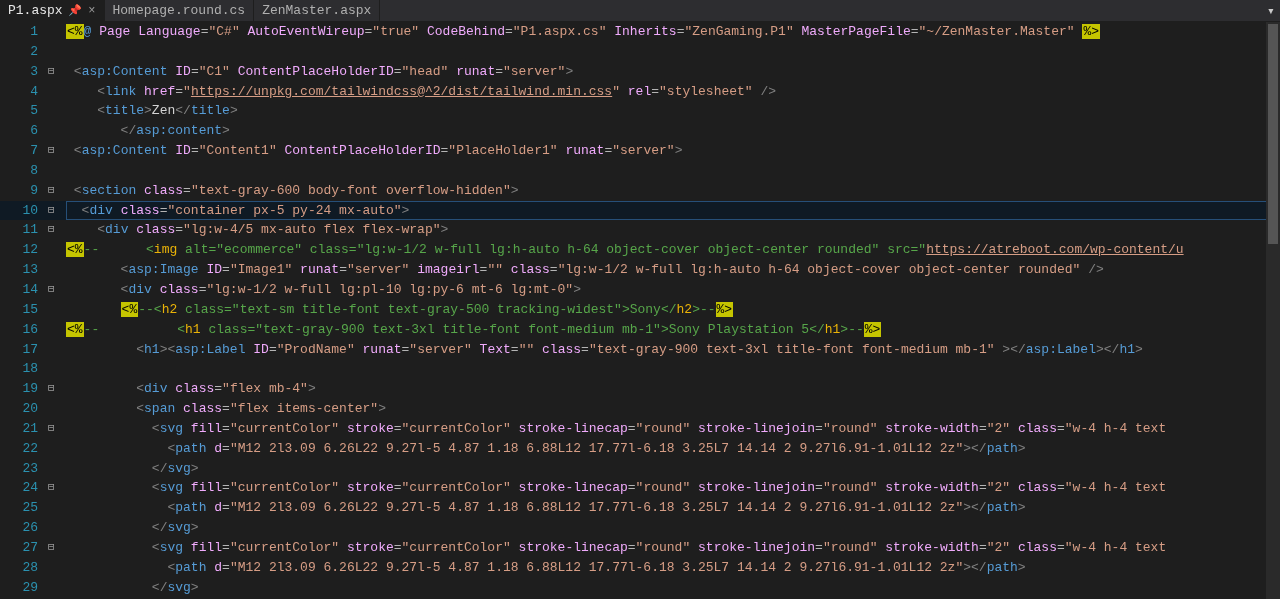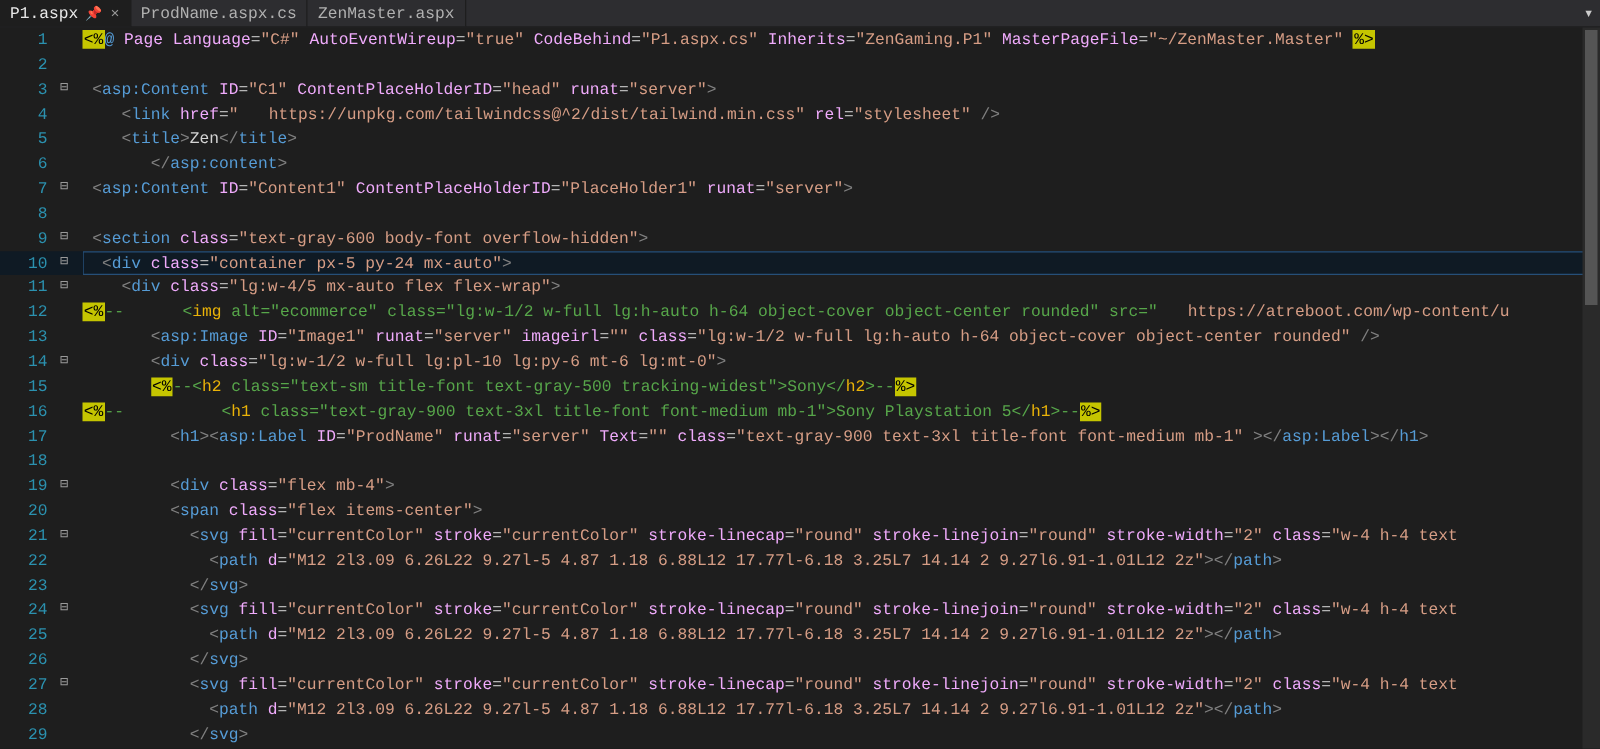--- a/index.html
+++ b/index.html
@@ -63,21 +63,21 @@
 .line.current { background:#0f1a24; }
 .line.current .txt { box-shadow:inset 0 0 0 1px #264f78; }
 
 
 .attrname { color:#f0abfc; }
 .attrval  { color:#d69d85; }
 .elem     { color:#569cd6; }
 .gray     { color:#808080; }
 .eq       { color:#b4b4b4; }
 .bg-yel   { background:#c5c500; color:#000; padding:0 1px; }
-.urllink  { color:#d69d85;margin-left:24px; }
+.urllink  { text-decoration:underline; color:#d69d85; }
 .comment  { color:#57a64a; }
 .green-el { color:#eab308; }
 
 .scrollbar-v {
   position:absolute; top:22px; right:0; bottom:0; width:14px;
   background:#2a2a2a;
 }
 .scrollbar-v .thumb {
   position:absolute; left:2px; right:2px; top:2px; height:220px;
   background:#555;
@@ -86,21 +86,21 @@
 </head>
 <body>
 
 <div class="tabbar">
   <div class="tab active">
     <span>P1.aspx</span>
     <span class="pin">📌</span>
     <span class="close">×</span>
   </div>
   <div class="tab">
-    <span>ProdName.aspx.cs</span>
+    <span>Homepage.round.cs</span>
   </div>
   <div class="tab">
     <span>ZenMaster.aspx</span>
   </div>
   <div class="tabbar-spacer"></div>
   <div class="tabbar-caret">
     <span>▾</span>
   </div>
 </div>
 

